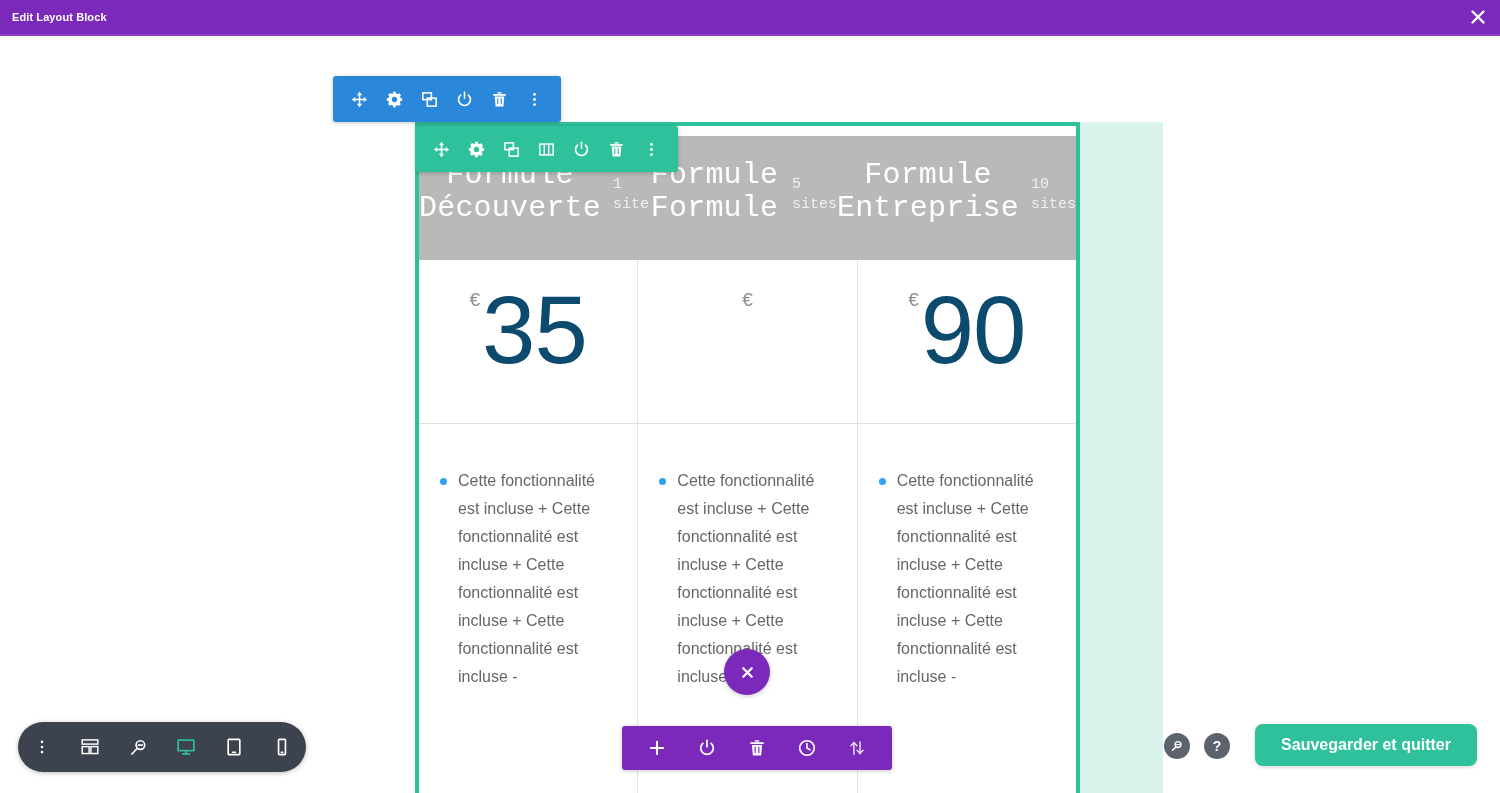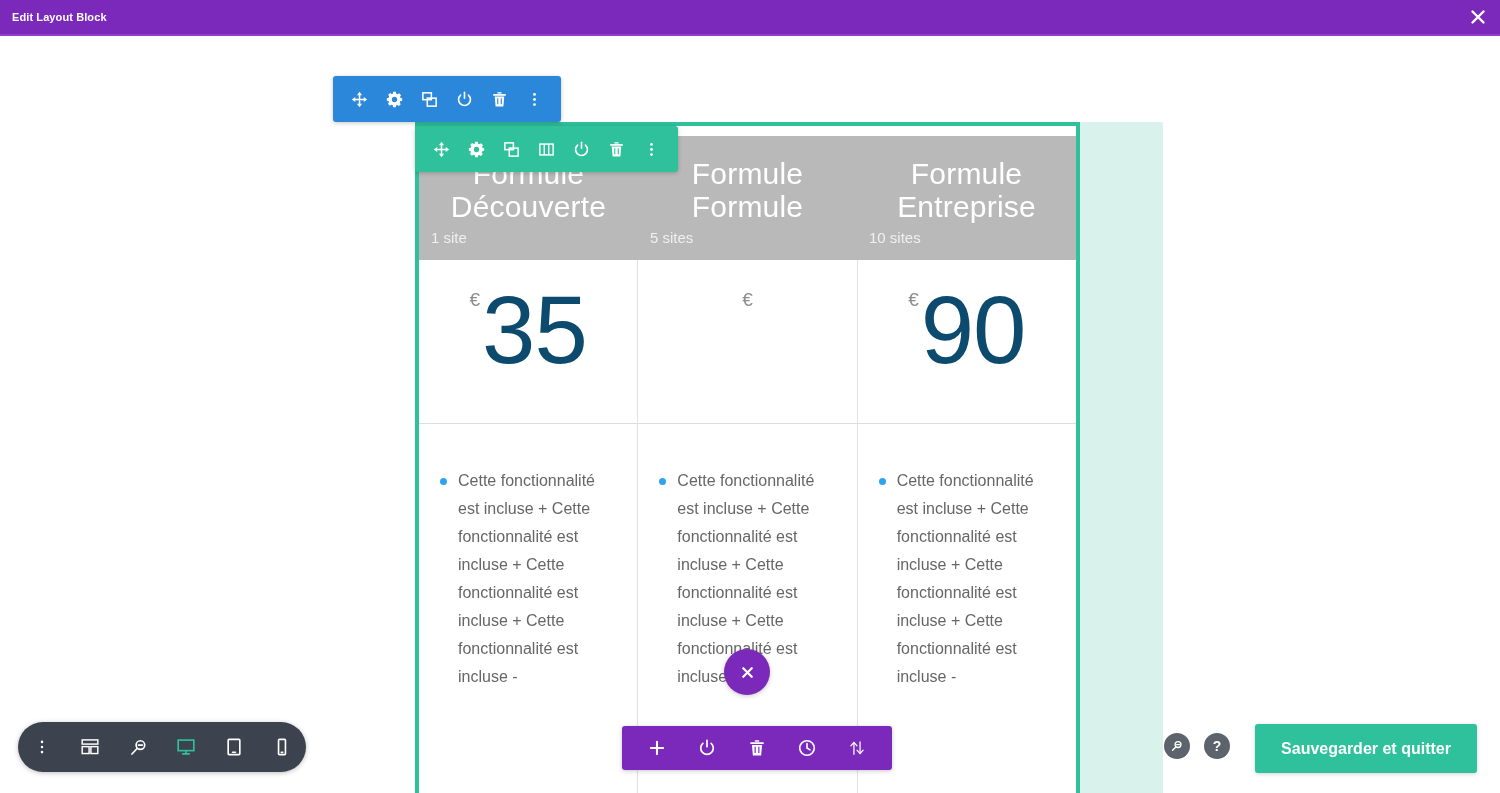--- a/index.html
+++ b/index.html
@@ -46,23 +46,24 @@
   
   .pricing {
     position: absolute; left: 419px; top: 126px; width: 657px; height: 667px;
     background: #ffffff;
     display: flex; flex-direction: column;
   }
   .white-strip { height: 10px; background:#ffffff; flex: 0 0 10px; }
 
   .tier-head-row { display: flex; height: 124px; background:#b9b9b9; }
   .tier-head {
-    flex: 1 1 0; display: flex; flex-direction: column;
-    align-items: flex-start; justify-content: flex-end; padding-bottom: 12px;
+    flex: 1 1 0; display: flex; flex-direction: row;
+    align-items: center; justify-content: flex-end; padding-bottom: 12px;
     position: relative;
+    font-family: Liberation Mono, monospace;
   }
   .tier-title {
     color: #ffffff; font-size: 30px; line-height: 33px; font-weight: 300;
     text-align: center; letter-spacing: .2px;
   }
   .tier-sub {
     color: #f0f0f0; font-size: 15px; line-height: 20px; margin-top: 5px; font-weight: 400; margin-left: 12px;
   }
 
   .price-row { display: flex; height: 164px; border-bottom: 1px solid #dedede; }
@@ -134,22 +135,22 @@
   
   .circ-btn {
     position:absolute; width:26px; height:26px; border-radius:50%; background:#5d636d;
     display:flex; align-items:center; justify-content:center; cursor:pointer;
   }
   .circ-btn.zoom { left:1164px; top:733px; }
   .circ-btn.help { left:1204px; top:733px; }
   .circ-btn .qmark { color:#ffffff; font-size:14px; font-weight:bold; line-height:1; }
 
   .save-btn {
-    position:absolute; left:1255px; top:724px; width:222px; height:49px;
-    background:#2ec19b; border:none; border-radius:3px; cursor:pointer;
+    position:absolute; left:1255px; top:724px; width:222px; height:42px;
+    background:#2ec19b; border:none; border-radius:8px; cursor:pointer;
     color:#ffffff; font-size:16px; font-weight:bold;
     font-family:"Liberation Sans", sans-serif;
     box-shadow: 0 1px 4px rgba(0,0,0,.18);
   }
 </style>
 </head>
 <body>
 
 <div id="root">
 

